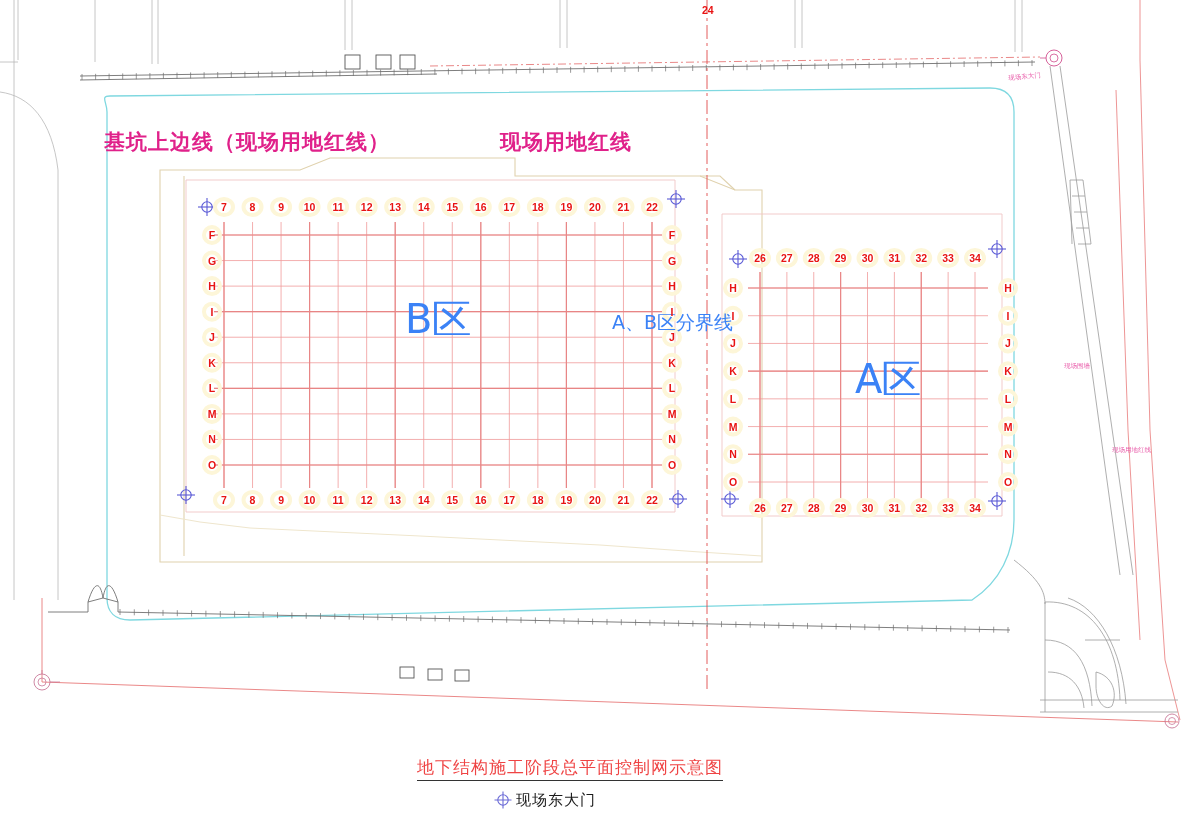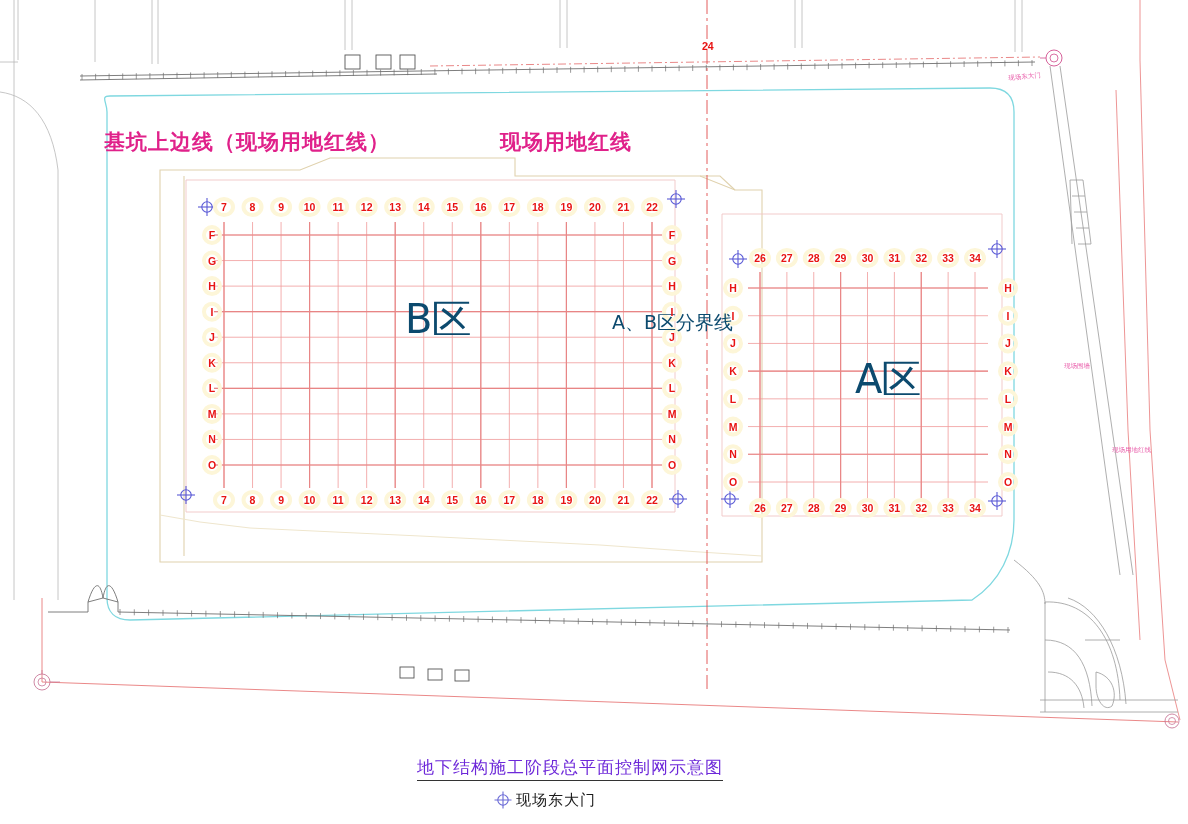--- a/index.html
+++ b/index.html
@@ -8,39 +8,39 @@
   #stage{position:relative;width:1188px;height:824px;background:#fff;}
   svg.layer{position:absolute;left:0;top:0;width:1188px;height:824px;}
 
   .lbl{position:absolute;white-space:nowrap;}
 
   
   .ann-magenta{color:#e0218a;font-size:21px;font-weight:700;
      font-family:"DejaVu Sans","Liberation Sans",sans-serif;letter-spacing:1px;}
 
   
-  .ann-black{color:#0c4a6e;font-family:"DejaVu Sans","Liberation Sans",sans-serif;}
+  .ann-black{color:#3b82f6;font-family:"DejaVu Sans","Liberation Sans",sans-serif;}
   .zone-big{font-size:40px;letter-spacing:-1px;}
   .divider-lbl{font-size:19px;}
 
   
   .gnum{position:absolute;color:#e81313;font-size:10.5px;font-weight:700;
         text-align:center;width:22px;margin-left:-11px;
         font-family:"Liberation Sans",sans-serif;}
   .glet{position:absolute;color:#e81313;font-size:10.5px;font-weight:700;
         text-align:center;width:18px;margin-left:-9px;
         font-family:"Liberation Sans",sans-serif;}
 
   
   .tiny{position:absolute;color:#e85aa8;font-size:6.5px;
         font-family:"Liberation Sans",sans-serif;white-space:nowrap;
         transform-origin:0 0;}
 
   
-  .title-main{position:absolute;font-size:17px;color:#6d28d9;
+  .title-main{position:absolute;font-size:17px;color:#ef4444;
         font-family:"DejaVu Sans","Liberation Sans",sans-serif;
         border-bottom:1.4px solid #333;padding-bottom:1px;letter-spacing:1px;}
   .legend-txt{position:absolute;font-size:15px;color:#1a1a1a;
         font-family:"DejaVu Sans","Liberation Sans",sans-serif;letter-spacing:1px;}
   .axis-num{position:absolute;color:#e81313;font-size:10.5px;font-weight:700;
         font-family:"Liberation Sans",sans-serif;}
 </style>
 </head>
 <body>
 
@@ -541,21 +541,21 @@
   <div class="lbl ann-magenta" style="left:104px;top:128px;">基坑上边线（现场用地红线）</div>
 
   <div class="lbl ann-magenta" style="left:500px;top:128px;">现场用地红线</div>
 
   <div class="lbl ann-black zone-big" style="left:405px;top:292px;">B区</div>
 
   <div class="lbl ann-black zone-big" style="left:855px;top:352px;">A区</div>
 
   <div class="lbl ann-black divider-lbl" style="left:612px;top:310px;">A、B区分界线</div>
 
-  <div class="axis-num" style="left:702px;top:4px;margin-top:36px;">24</div>
+  <div class="axis-num" style="left:702px;top:4px;">24</div>
 
   <div class="tiny" style="left:1008px;top:74px;transform:rotate(-5deg);">现场东大门</div>
 
   <div class="tiny" style="left:1064px;top:362px;transform:rotate(0deg);">现场围墙</div>
 
   <div class="tiny" style="left:1112px;top:446px;transform:rotate(0deg);">现场用地红线</div>
 
   <div class="title-main" style="left:417px;top:756px;">地下结构施工阶段总平面控制网示意图</div>
 
   <div class="legend-txt" style="left:516px;top:791px;">现场东大门</div>

